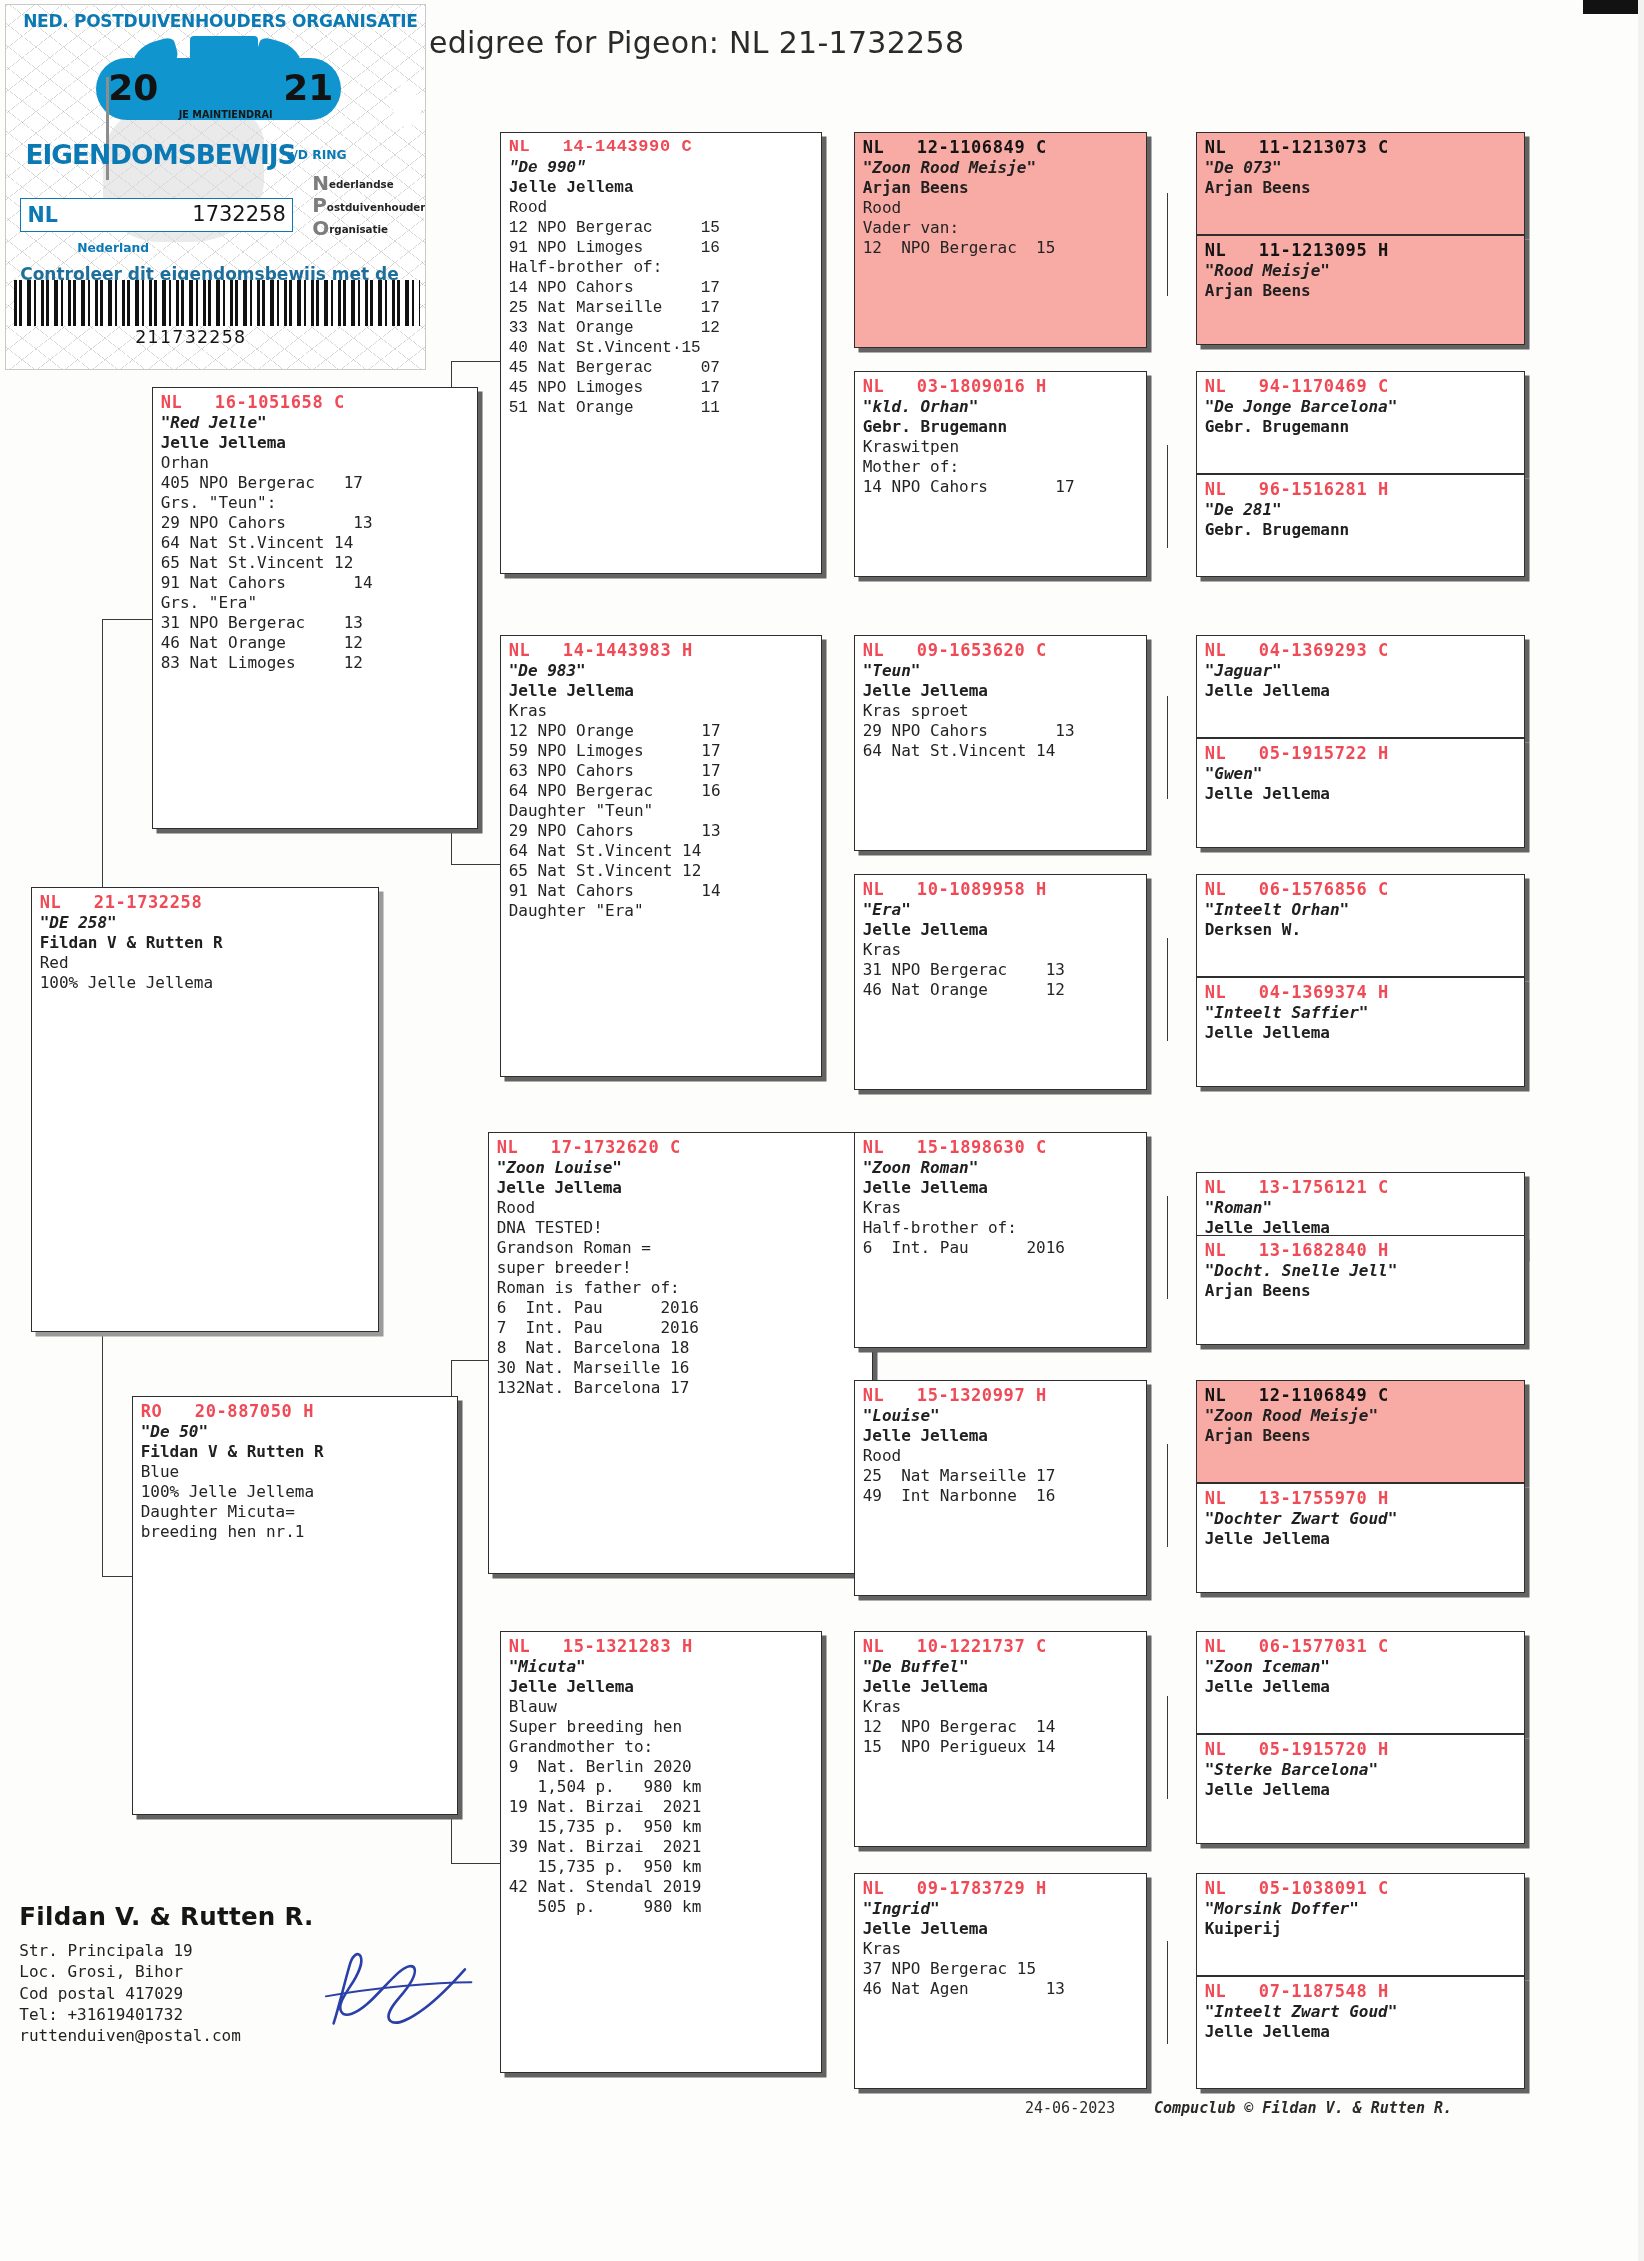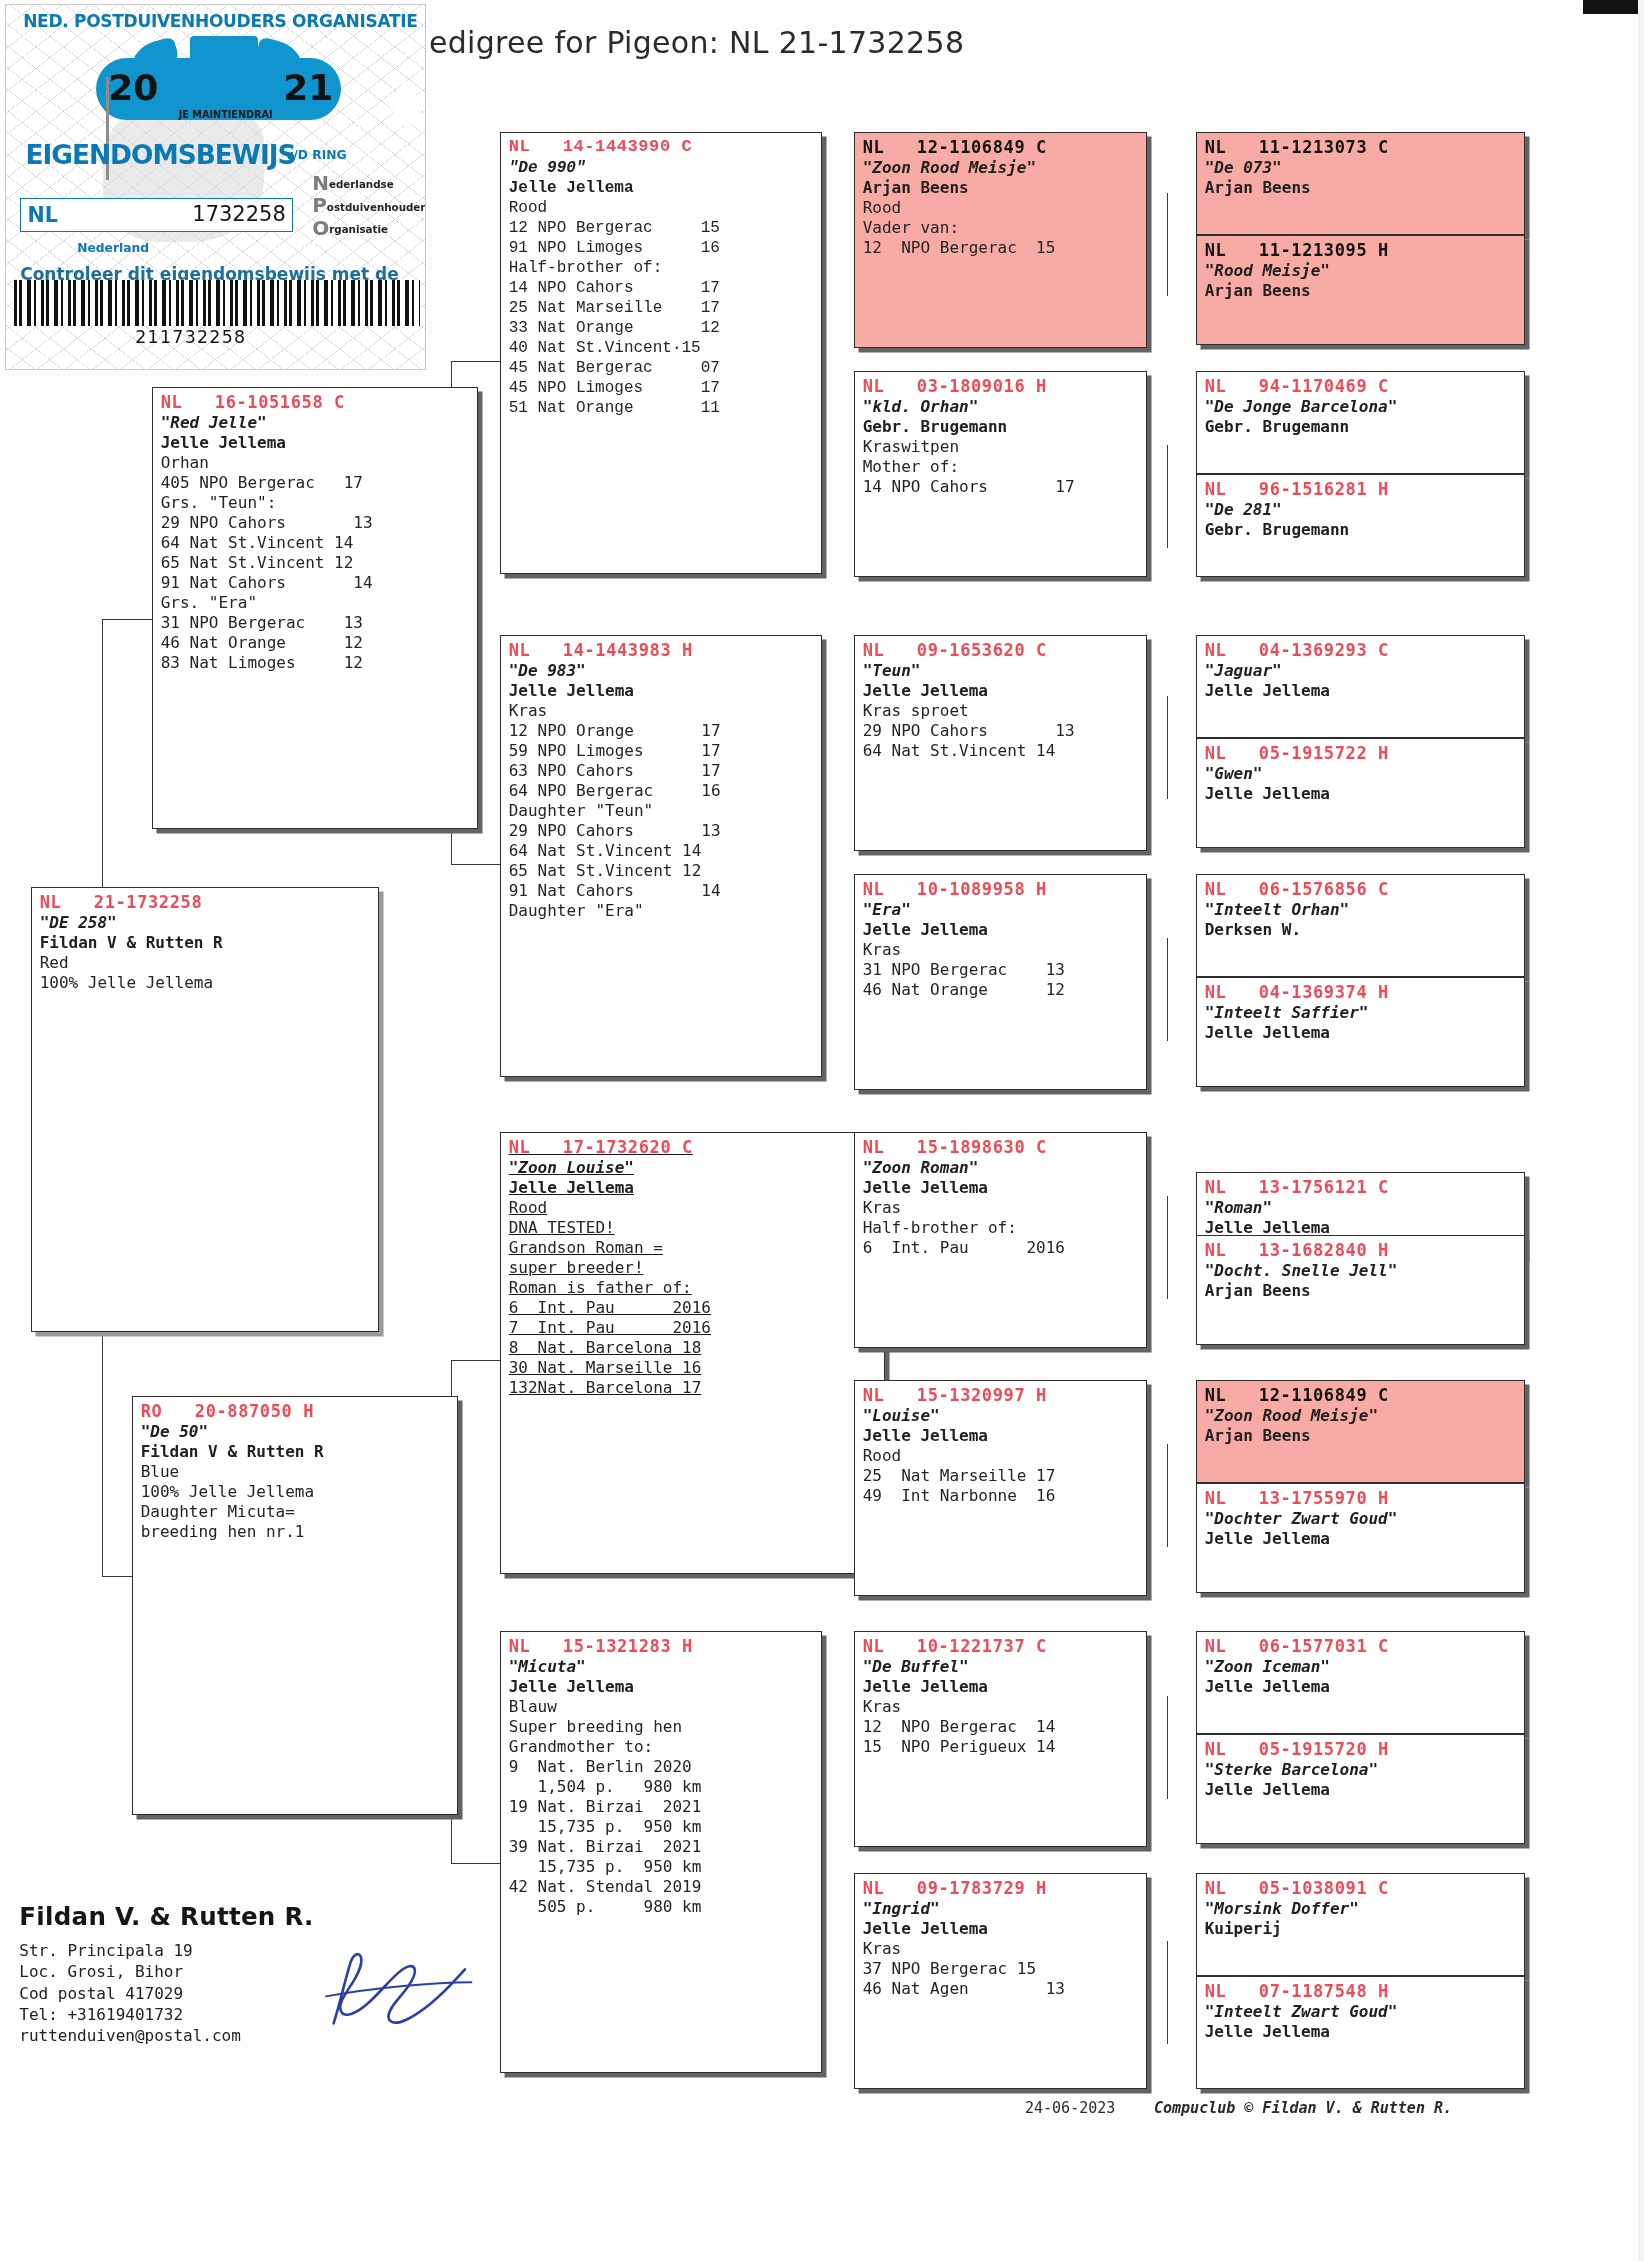--- a/index.html
+++ b/index.html
@@ -239,21 +239,21 @@
   <div class="ln">63 NPO Cahors       17</div>
   <div class="ln">64 NPO Bergerac     16</div>
   <div class="ln">Daughter "Teun"</div>
   <div class="ln">29 NPO Cahors       13</div>
   <div class="ln">64 Nat St.Vincent 14</div>
   <div class="ln">65 Nat St.Vincent 12</div>
   <div class="ln">91 Nat Cahors       14</div>
   <div class="ln">Daughter "Era"</div>
 </div>
 
-<div class="pbox" style="left:500px;top:1132px;width:385px;height:442px;text-decoration:underline;">
+<div class="pbox" style="left:488px;top:1132px;width:385px;height:442px;">
   <div class="ring">NL   17-1732620 C</div>
   <div class="nick">"Zoon Louise"</div>
   <div class="owner">Jelle Jellema</div>
   <div class="ln">Rood</div>
   <div class="ln">DNA TESTED!</div>
   <div class="ln">Grandson Roman =</div>
   <div class="ln">super breeder!</div>
   <div class="ln">Roman is father of:</div>
   <div class="ln">6  Int. Pau      2016</div>
   <div class="ln">7  Int. Pau      2016</div>

